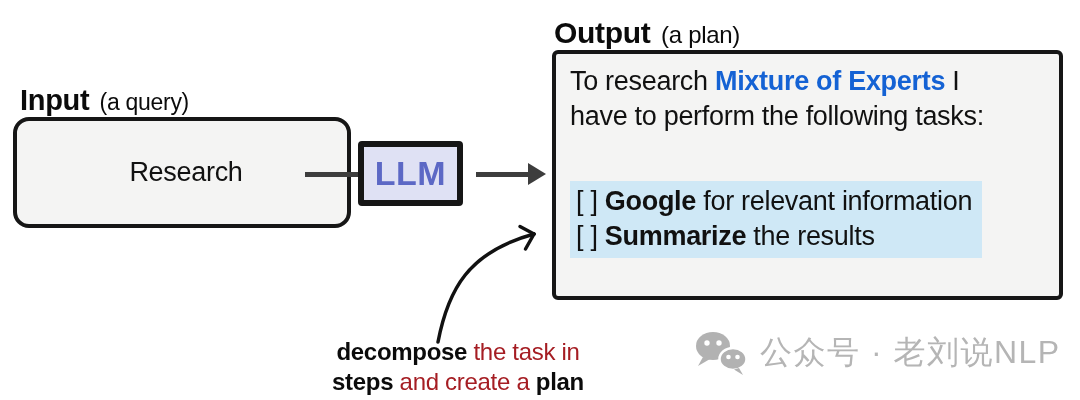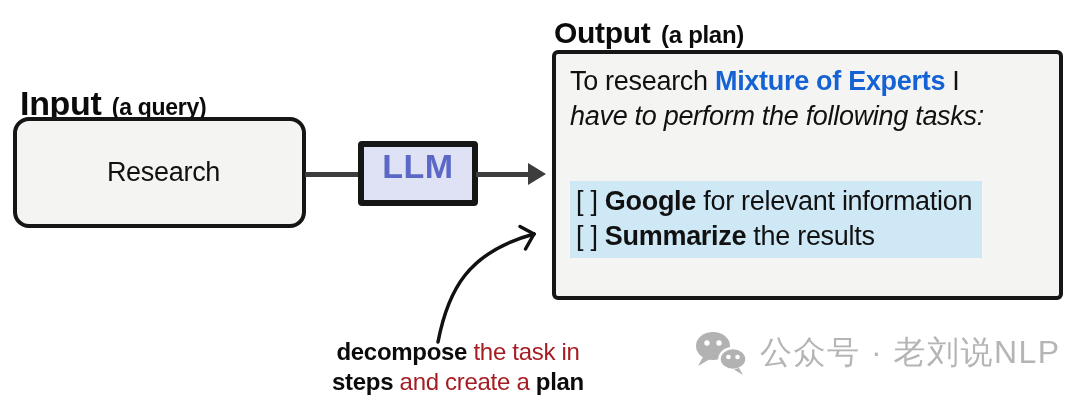--- a/index.html
+++ b/index.html
@@ -15,49 +15,49 @@
   }
   *{margin:0;padding:0;box-sizing:border-box;}
   html,body{background:#fff;}
   body{font-family:"Liberation Sans","DejaVu Sans",sans-serif;}
   #screen{position:relative;width:1080px;height:400px;background:#ffffff;overflow:hidden;}
 
   .abs{position:absolute;}
 
   
   .box-label{white-space:nowrap;color:#0b0b0b;letter-spacing:-0.3px;}
-  .box-label .lbl-bold{font-weight:800;font-size:34px;}
-  .box-label .lbl-note{font-weight:700;font-size:23px;}
+  .box-label .lbl-bold{font-weight:800;font-size:29px;}
+  .box-label .lbl-note{font-weight:400;font-size:23px;}
   #output-label .lbl-bold{font-size:30px;}
   #output-label .lbl-note{font-size:24px;}
 
   
   .round-box{background:var(--box-fill);border:4px solid var(--border-dark);border-radius:16px;}
 
-  #input-box{left:13px;top:117px;width:293px;height:111px;
+  #input-box{left:13px;top:117px;width:338px;height:111px;
     display:flex;flex-direction:column;align-items:center;justify-content:center;
     font-size:27px;line-height:35px;color:#111;text-align:center;white-space:nowrap;letter-spacing:-0.3px;padding-left:8px;}
 
-  #llm-box{left:358px;top:141px;width:120px;height:65px;background:var(--llm-fill);
+  #llm-box{left:358px;top:141px;width:105px;height:65px;background:var(--llm-fill);
     border:6px solid var(--border-dark);border-radius:4px;
-    display:flex;align-items:flex-start;justify-content:center;}
+    display:flex;align-items:center;justify-content:center;}
   #llm-box .llm-text{font-size:34px;font-weight:800;color:var(--llm-text);letter-spacing:0.5px;}
 
   .connector{height:5px;background:var(--arrow-gray);}
   #connector-1{left:305px;top:172px;width:55px;}
   #connector-2{left:476px;top:172px;width:54px;}
   #arrowhead-right{left:528px;top:163px;width:0;height:0;
     border-top:11.5px solid transparent;border-bottom:11.5px solid transparent;
     border-left:18px solid var(--arrow-gray);}
 
   #output-box{left:552px;top:50px;width:511px;height:250px;border-radius:6px;}
   .out-line{position:absolute;left:14px;white-space:nowrap;font-size:27px;line-height:35px;
     color:#111;letter-spacing:-0.3px;}
   #out-para-1{top:10px;}
-  #out-para-2{top:45px;font-style:italic;}
+  #out-para-2{top:45px;}
   #task-checklist{position:absolute;left:14px;top:112px;background:var(--highlight);
     padding:3px 10px 4px 6px;width:max-content;max-width:478px;margin-top:15px;}
   .check-item{white-space:nowrap;font-size:27px;line-height:35px;color:#111;letter-spacing:-0.3px;}
 
   
   .seg-plain{font-weight:400;}
   .seg-bold{font-weight:800;}
   .seg-blue-bold{font-weight:800;color:var(--blue);}
   .seg-red{font-weight:400;color:var(--red);}
 

